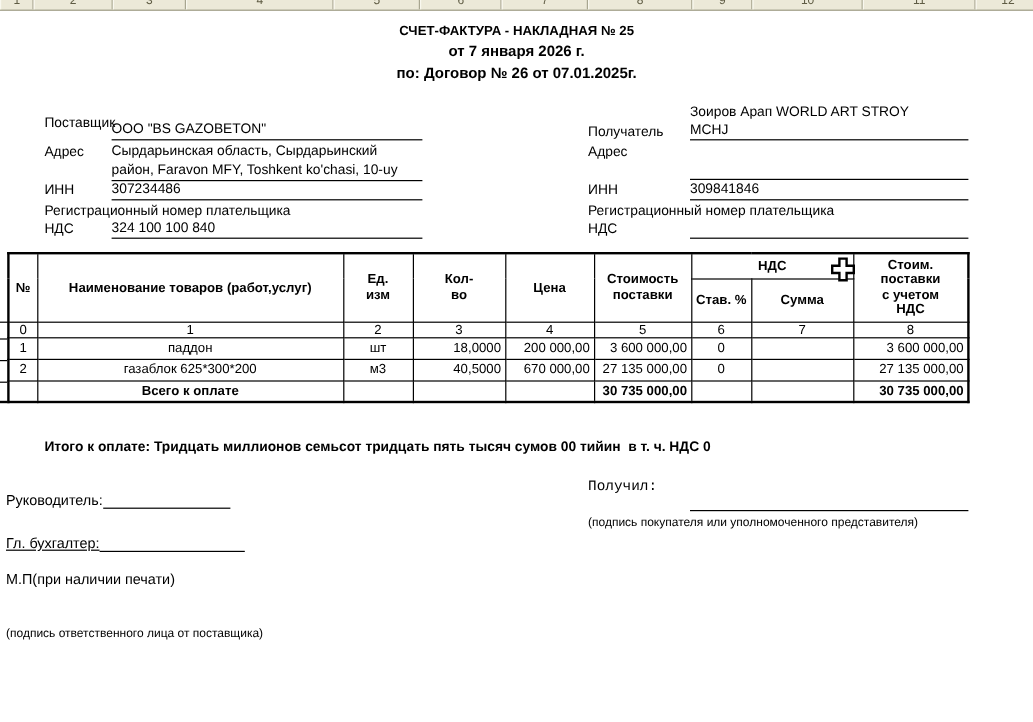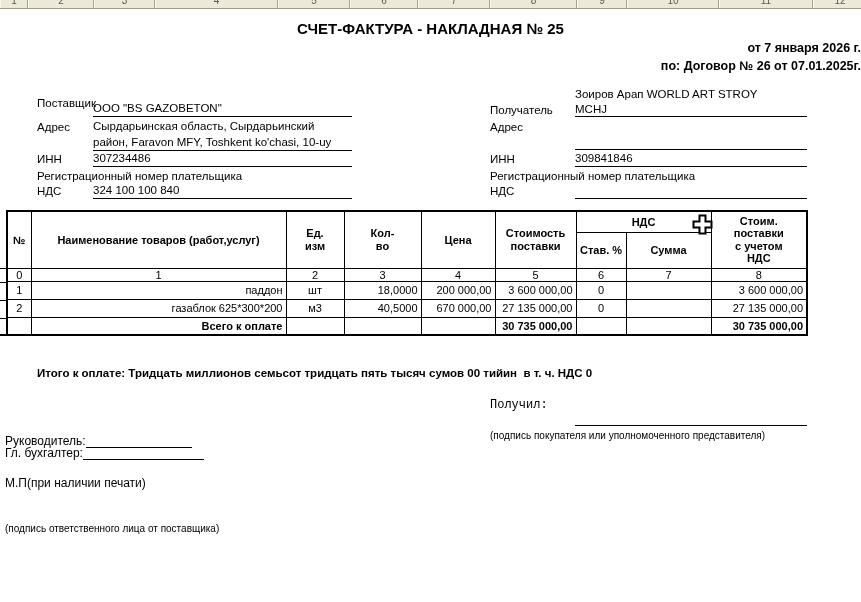--- a/index.html
+++ b/index.html
@@ -16,40 +16,40 @@
     overflow:hidden;
   }
   .col-strip .colcell {
     height:100%; border-right:1px solid #a8a690; border-left:1px solid #f9f8ef;
     position:relative; overflow:hidden; flex:none;
     font-size:10px; color:#5f5c44; text-align:center;
   }
   .col-strip .colcell span { position:relative; top:-5px; display:block; }
   
   .title-block { position:absolute; left:0; top:20px; width:861px; text-align:center; font-weight:bold; }
-  .title-line1 { font-size:15px; }
-  .title-line2, .title-line3 { font-size:12.5px; margin-top:4px;text-align:right; }
+  .title-line1 { font-size:11px; }
+  .title-line2, .title-line3 { font-size:12.5px; margin-top:4px; }
   
   .abs { position:absolute; }
   .flabel { font-size:11.5px; }
   .fvalue { font-size:11.5px; border-bottom:1px solid #000; }
   
   table.inv {
     position:absolute; left:6px; top:210px;
     border-collapse:collapse; border:2px solid #000;
     table-layout:fixed; width:801px;
   }
   table.inv th, table.inv td {
     border:1px solid #000; font-size:11px; padding:0 3px;
     overflow:hidden; vertical-align:middle;
   }
   table.inv th { font-weight:bold; text-align:center; white-space:pre-line; line-height:12.5px; padding:1px 2px; }
   td.c { text-align:center; }
   td.r { text-align:right; }
-  td.l { text-align:right; }
+  td.l { text-align:center; }
   td.b, th.b { font-weight:bold; }
   tr.idx td { height:13px; text-align:center; padding:0; line-height:12px; }
   tr.data td { height:18px; }
   
   .stub { position:absolute; left:0; width:6px; height:1px; background:#000; }
   
   .cursor { position:absolute; left:692px; top:214px; }
   
   .totals-line { position:absolute; left:37px; top:367px; font-size:11.5px; font-weight:bold; white-space:pre; }
   .sig { font-size:12px; white-space:pre; }
@@ -216,25 +216,25 @@
   <div class="stub" style="top:334px; height:2px"></div>
 
   <div class="cursor">
     <svg width="21" height="21" viewBox="0 0 21 21">
       <path d="M7.5 1.5 h6 v6 h6 v6 h-6 v6 h-6 v-6 h-6 v-6 h6 z" fill="#ffffff" stroke="#000000" stroke-width="2"></path>
     </svg>
   </div>
 
   <div class="totals-line">Итого к оплате: Тридцать миллионов семьсот тридцать пять тысяч сумов 00 тийин  в т. ч. НДС 0</div>
 
-  <div class="abs sig" style="left:5px; top:434px;"><span>Руководитель:</span><span class="sigline" style="width:106px"></span></div>
+  <div class="abs sig" style="left:5px; top:410px;"><span>Руководитель:</span><span class="sigline" style="width:106px"></span></div>
 
   <div class="abs sig" style="left:490px; top:398px;font-family:Liberation Mono, monospace;">Получил:</div>
   <div class="abs ruleline" style="left:575px; top:412px; width:232px; height:14px;"></div>
   <div class="abs hint" style="left:490px; top:430px;">(подпись покупателя или уполномоченного представителя)</div>
 
-  <div class="abs sig" style="left:5px; top:446px;"><span>Гл. бухгалтер:</span><span class="sigline" style="width:121px"></span></div>
+  <div class="abs sig" style="left:5px; top:446px;text-decoration:underline;"><span>Гл. бухгалтер:</span><span class="sigline" style="width:121px"></span></div>
 
   <div class="abs sig" style="left:5px; top:476px;">М.П(при наличии печати)</div>
 
   <div class="abs hint" style="left:5px; top:523px;">(подпись ответственного лица от поставщика)</div>
 
 </div>
 
 </body></html>

